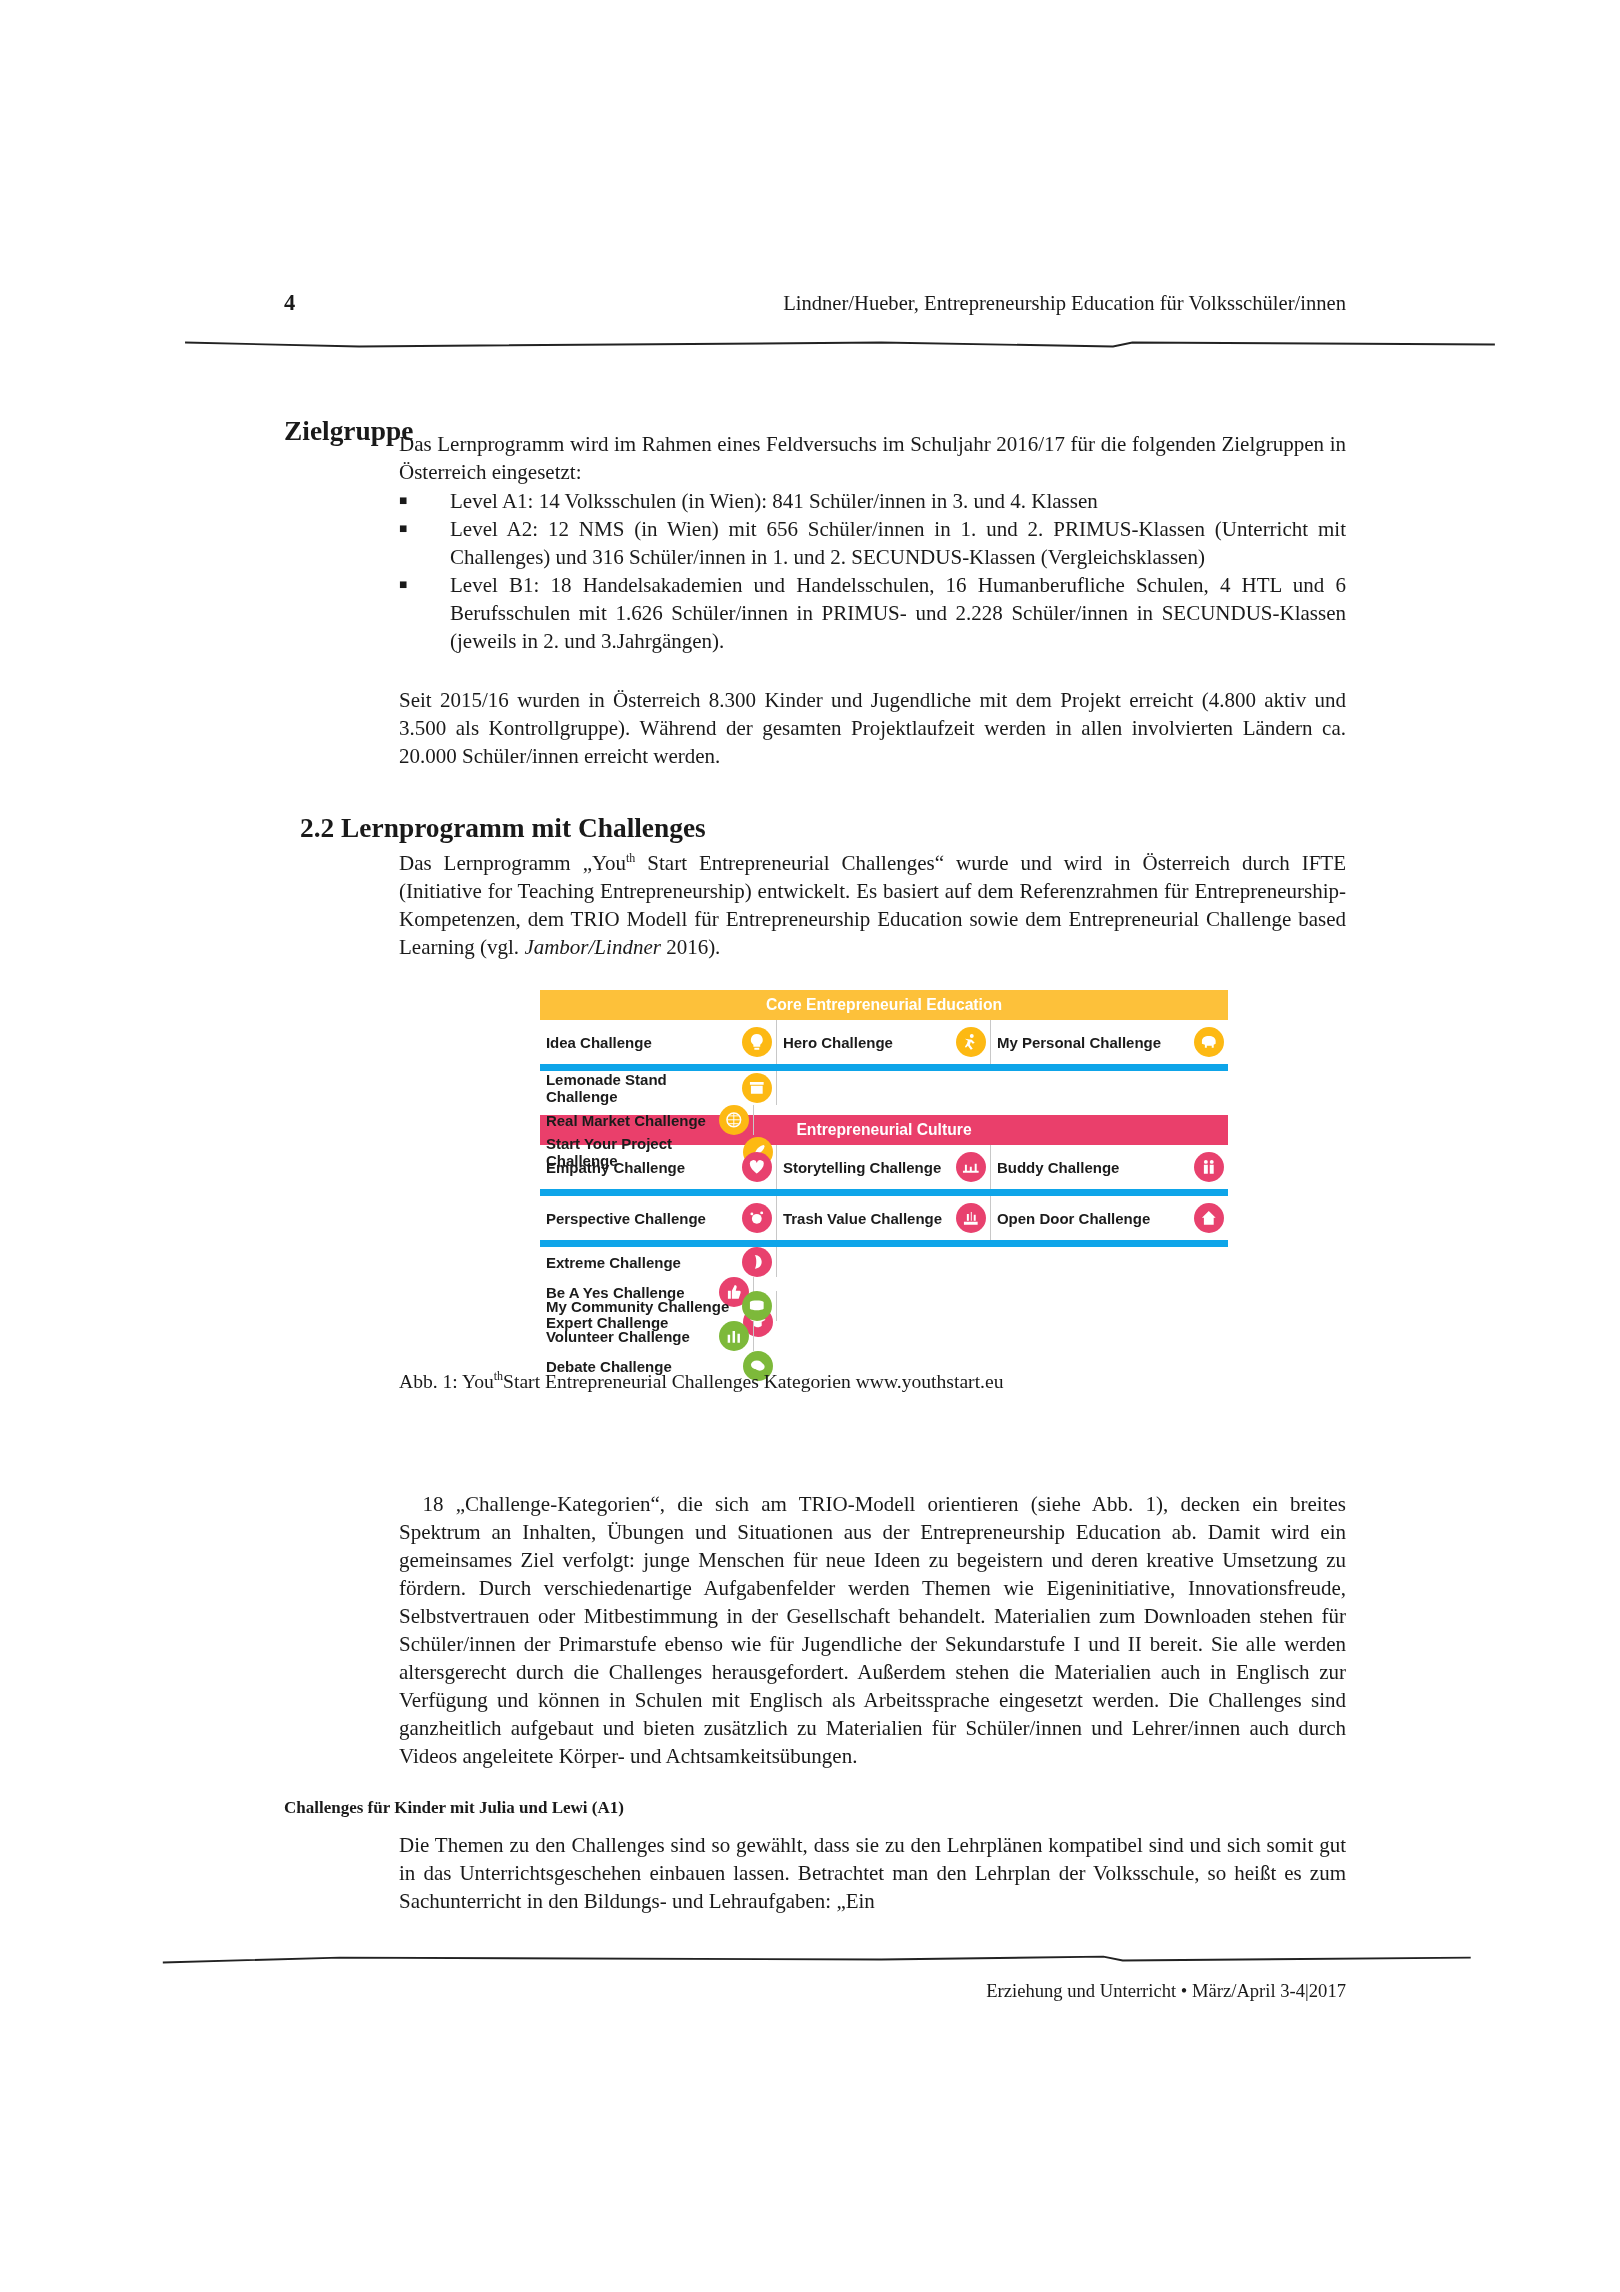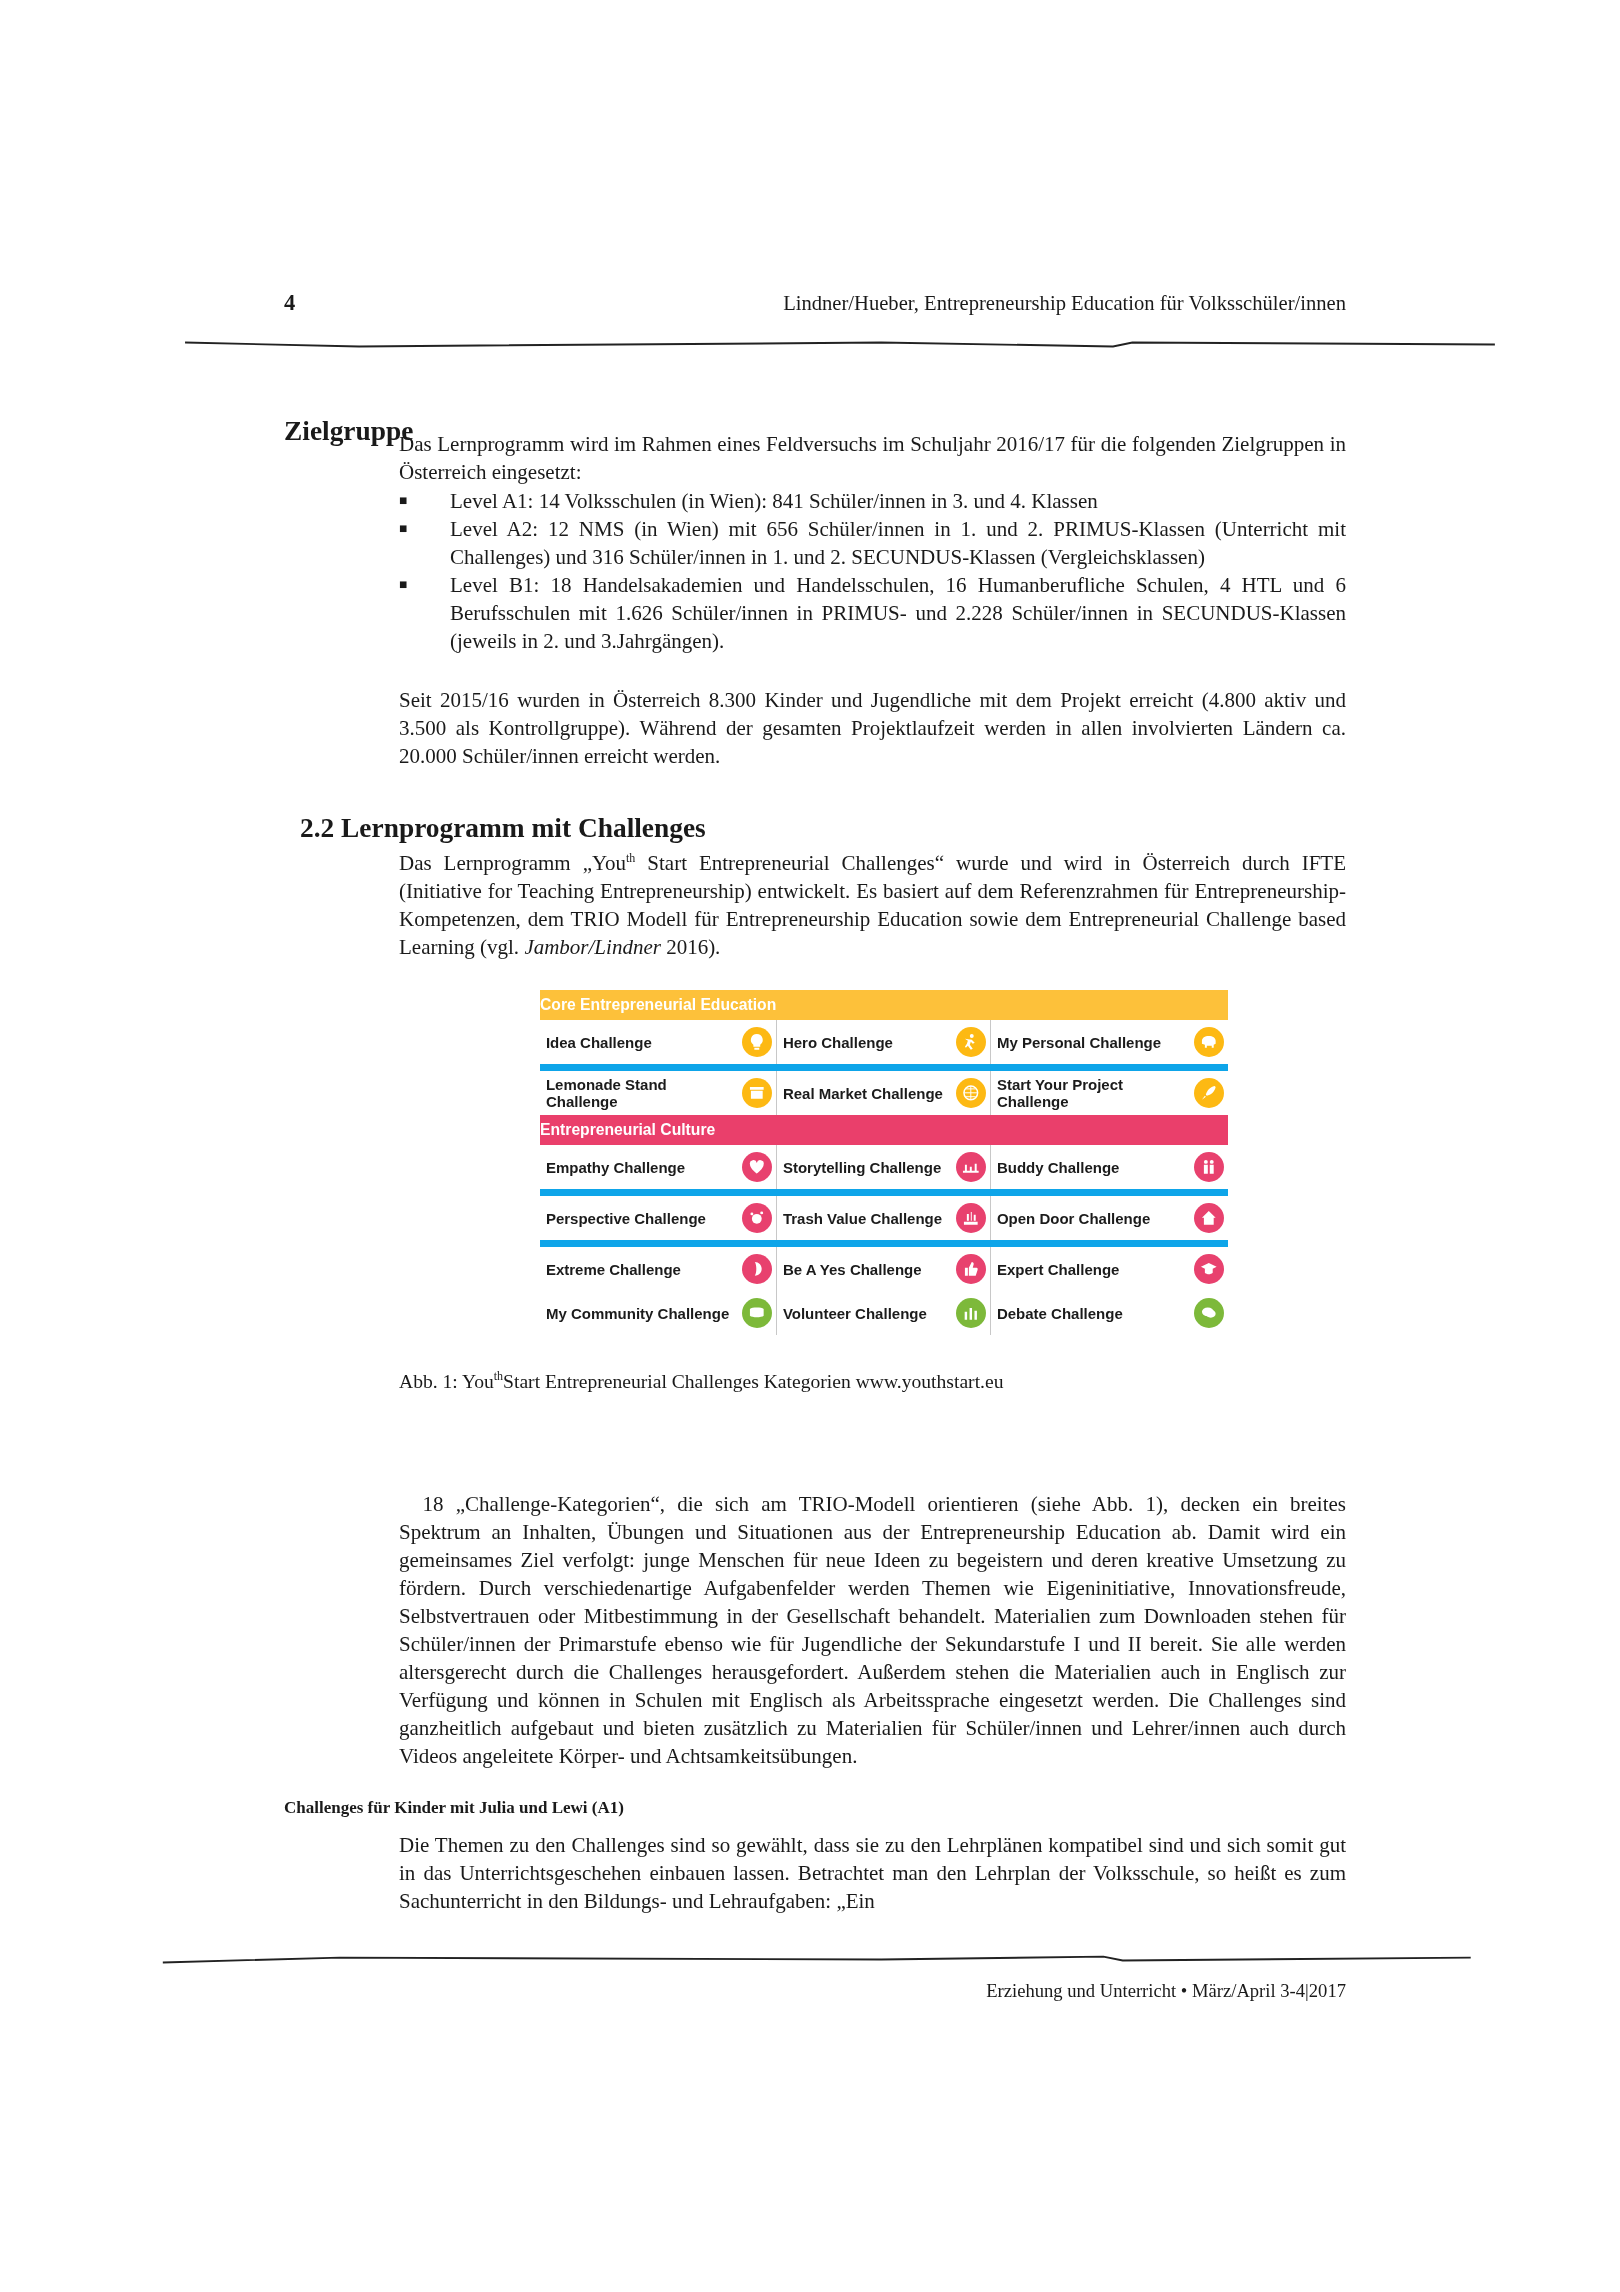--- a/index.html
+++ b/index.html
@@ -13,23 +13,23 @@
   .h-section { left: 284px; font-size: 27.4px; font-weight: bold; }
   .h-sub { left: 284px; font-size: 17px; font-weight: bold; }
   .para { left: 399px; width: 947px; font-size: 21px; line-height: 28px; text-align: justify; }
   .para p { margin: 0; }
   .bullets { left: 399px; width: 947px; font-size: 21px; line-height: 28px; }
   .bullet { display: flex; text-align: justify; }
   .bullet .mark { width: 51px; flex: 0 0 51px; font-size: 13.7px; line-height: 28px; }
   .bullet .text { flex: 1; }
   sup { font-size: 12px; line-height: 0; }
   .figure { left: 540px; top: 990px; width: 688px; font-family: "Liberation Sans", sans-serif; }
-  .fig-band { height: 30px; color: #fff; font-weight: bold; font-size: 15.7px; line-height: 30px; }
+  .fig-band { height: 30px; color: #fff; font-weight: bold; font-size: 15.7px; text-align: center; line-height: 30px; }
   .fig-row { display: flex; height: 44px; border-bottom: 7px solid #0ea5e9; }
-  .fig-row.last { border-bottom: none; }
+  .fig-row.last { border-bottom: none; flex-direction: column; }
   .fig-cell { display: flex; align-items: center; justify-content: space-between; padding: 0 3.9px 0 5.9px; box-sizing: border-box;
               font-size: 15px; font-weight: bold; color: #1b1b1b; border-right: 1px solid #c8c8c8; }
   .fig-cell:last-child { border-right: none; }
   .c1 { width: 237px; } .c2 { width: 214px; } .c3 { width: 237px; }
   .icon { width: 30px; height: 30px; border-radius: 50%; display: flex; align-items: center; justify-content: center; flex: 0 0 30px; }
   .icon svg { width: 19.6px; height: 19.6px; }
   .caption { left: 399px; top: 1371px; font-size: 19.6px; }
   .footer { left: 784px; width: 562px; top: 1980px; font-size: 18.6px; text-align: right; }
   .indent { text-indent: 23.5px; }
 </style>

